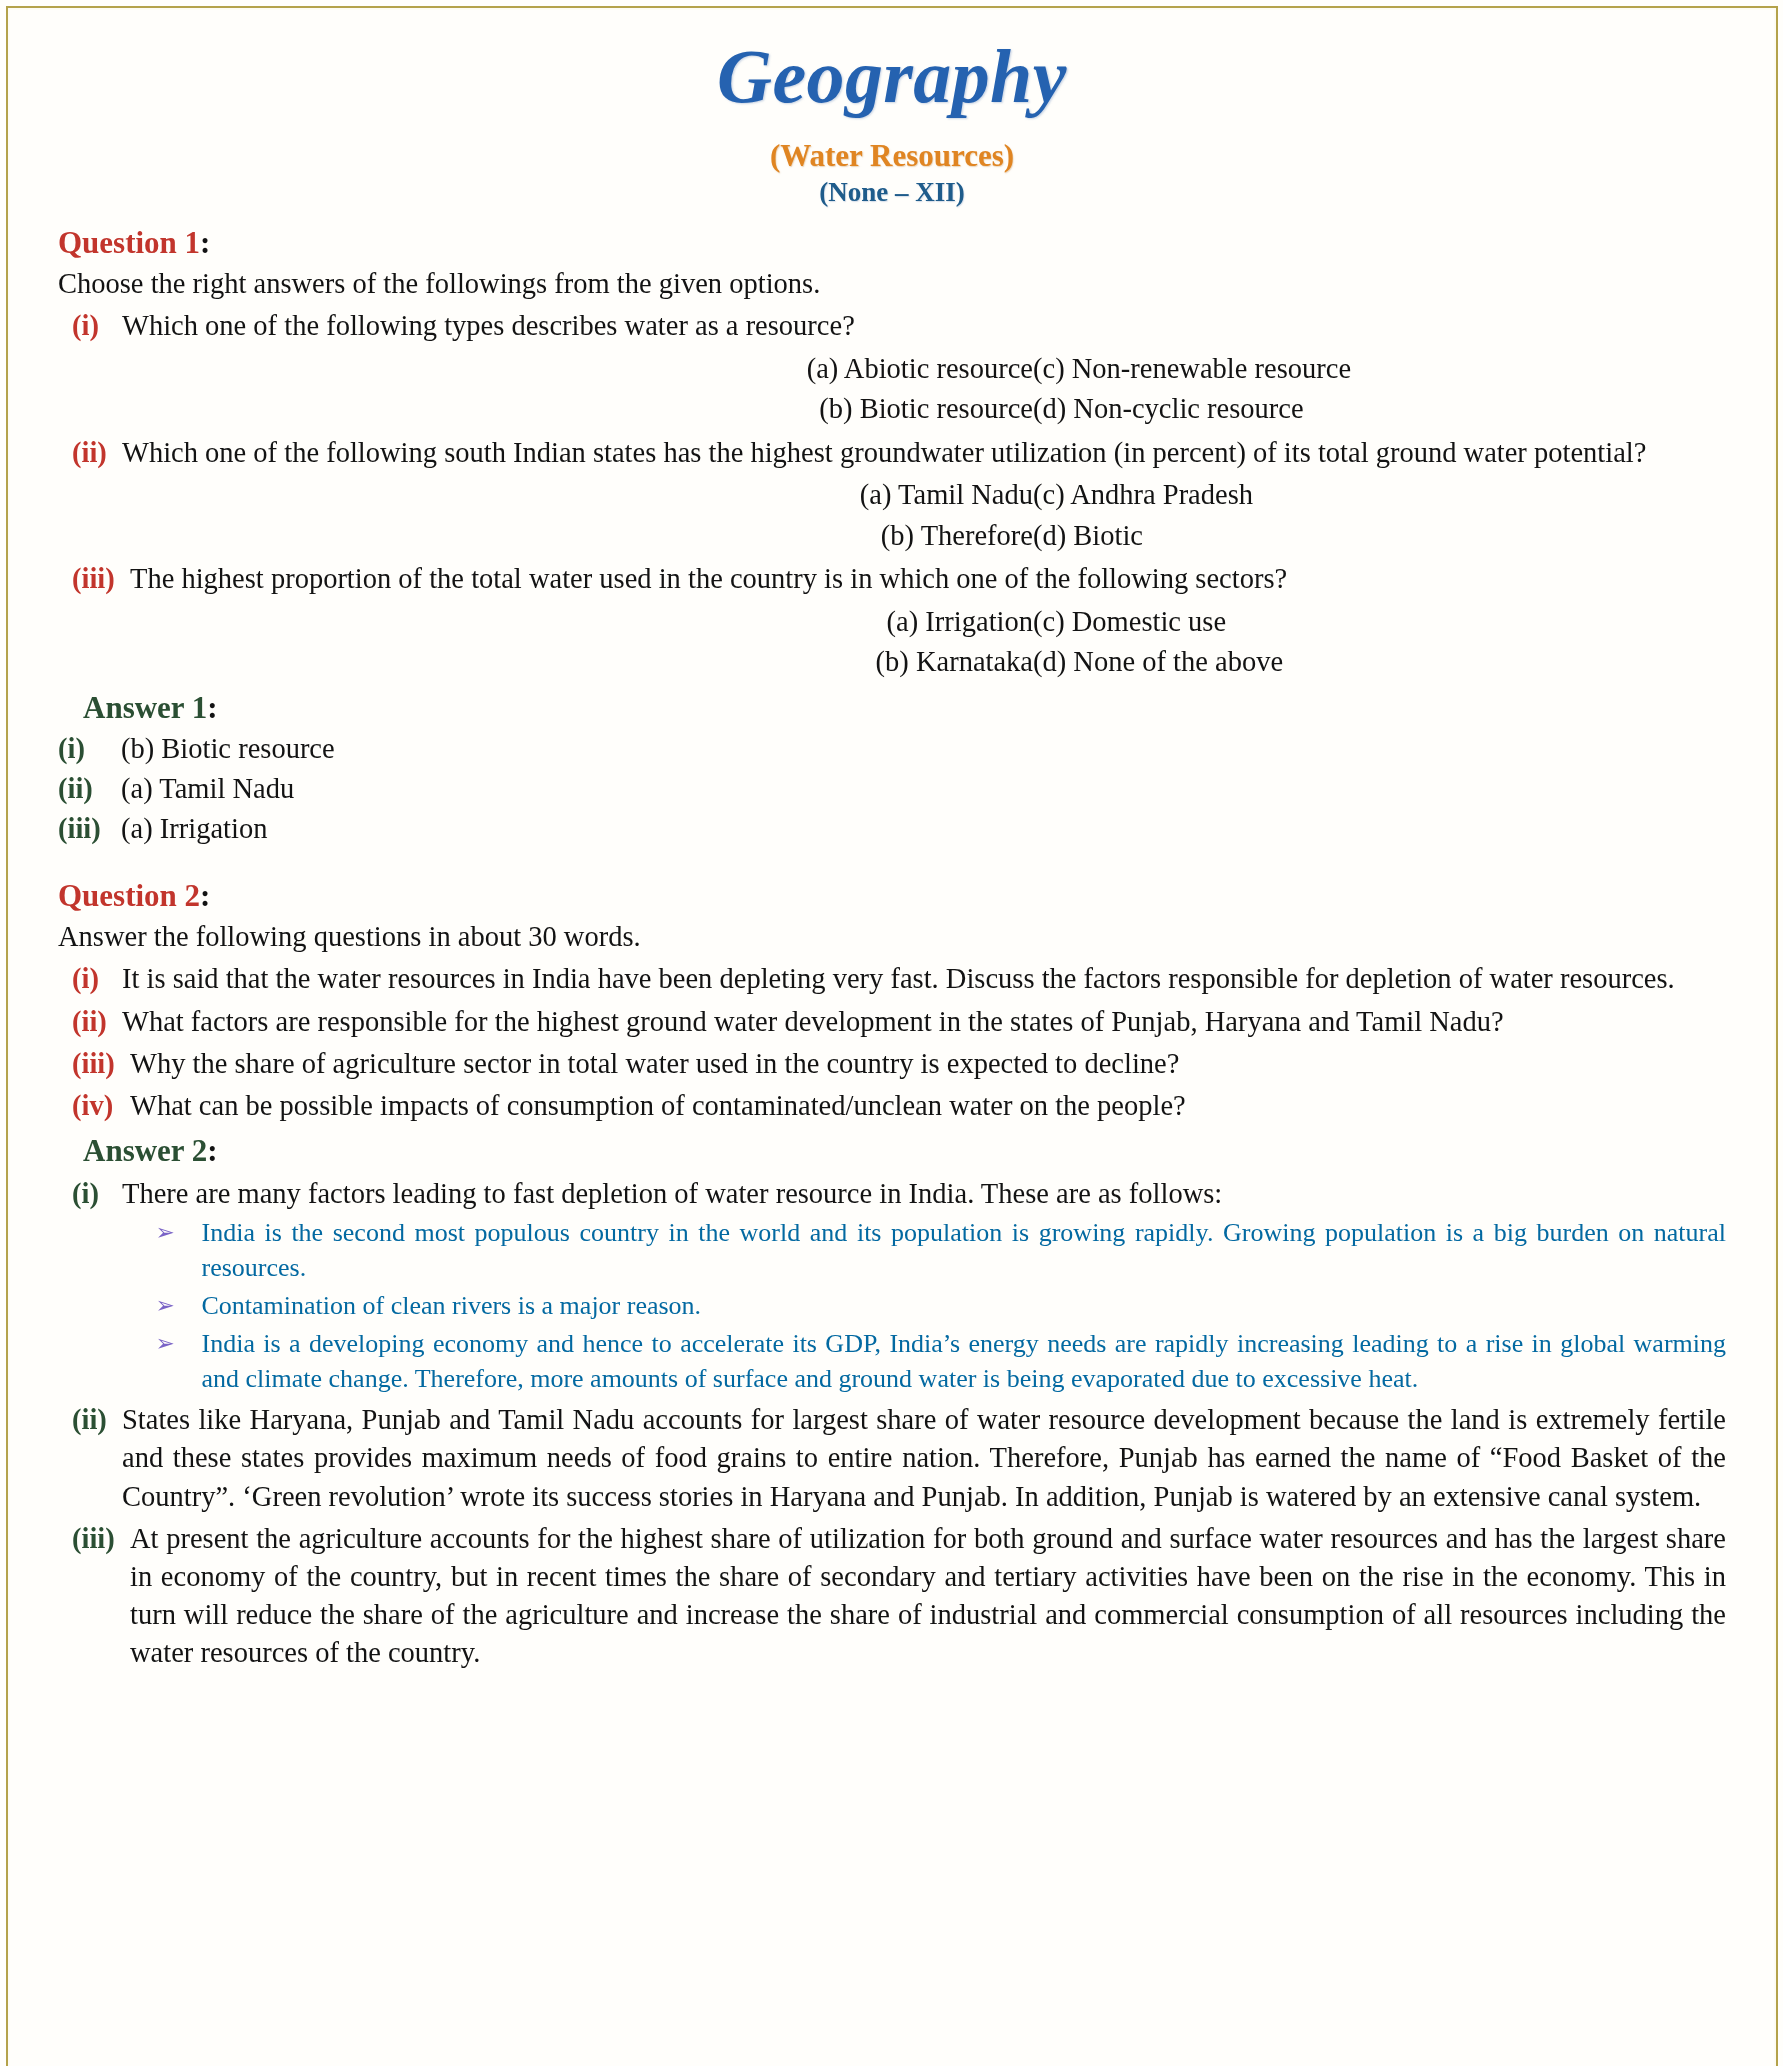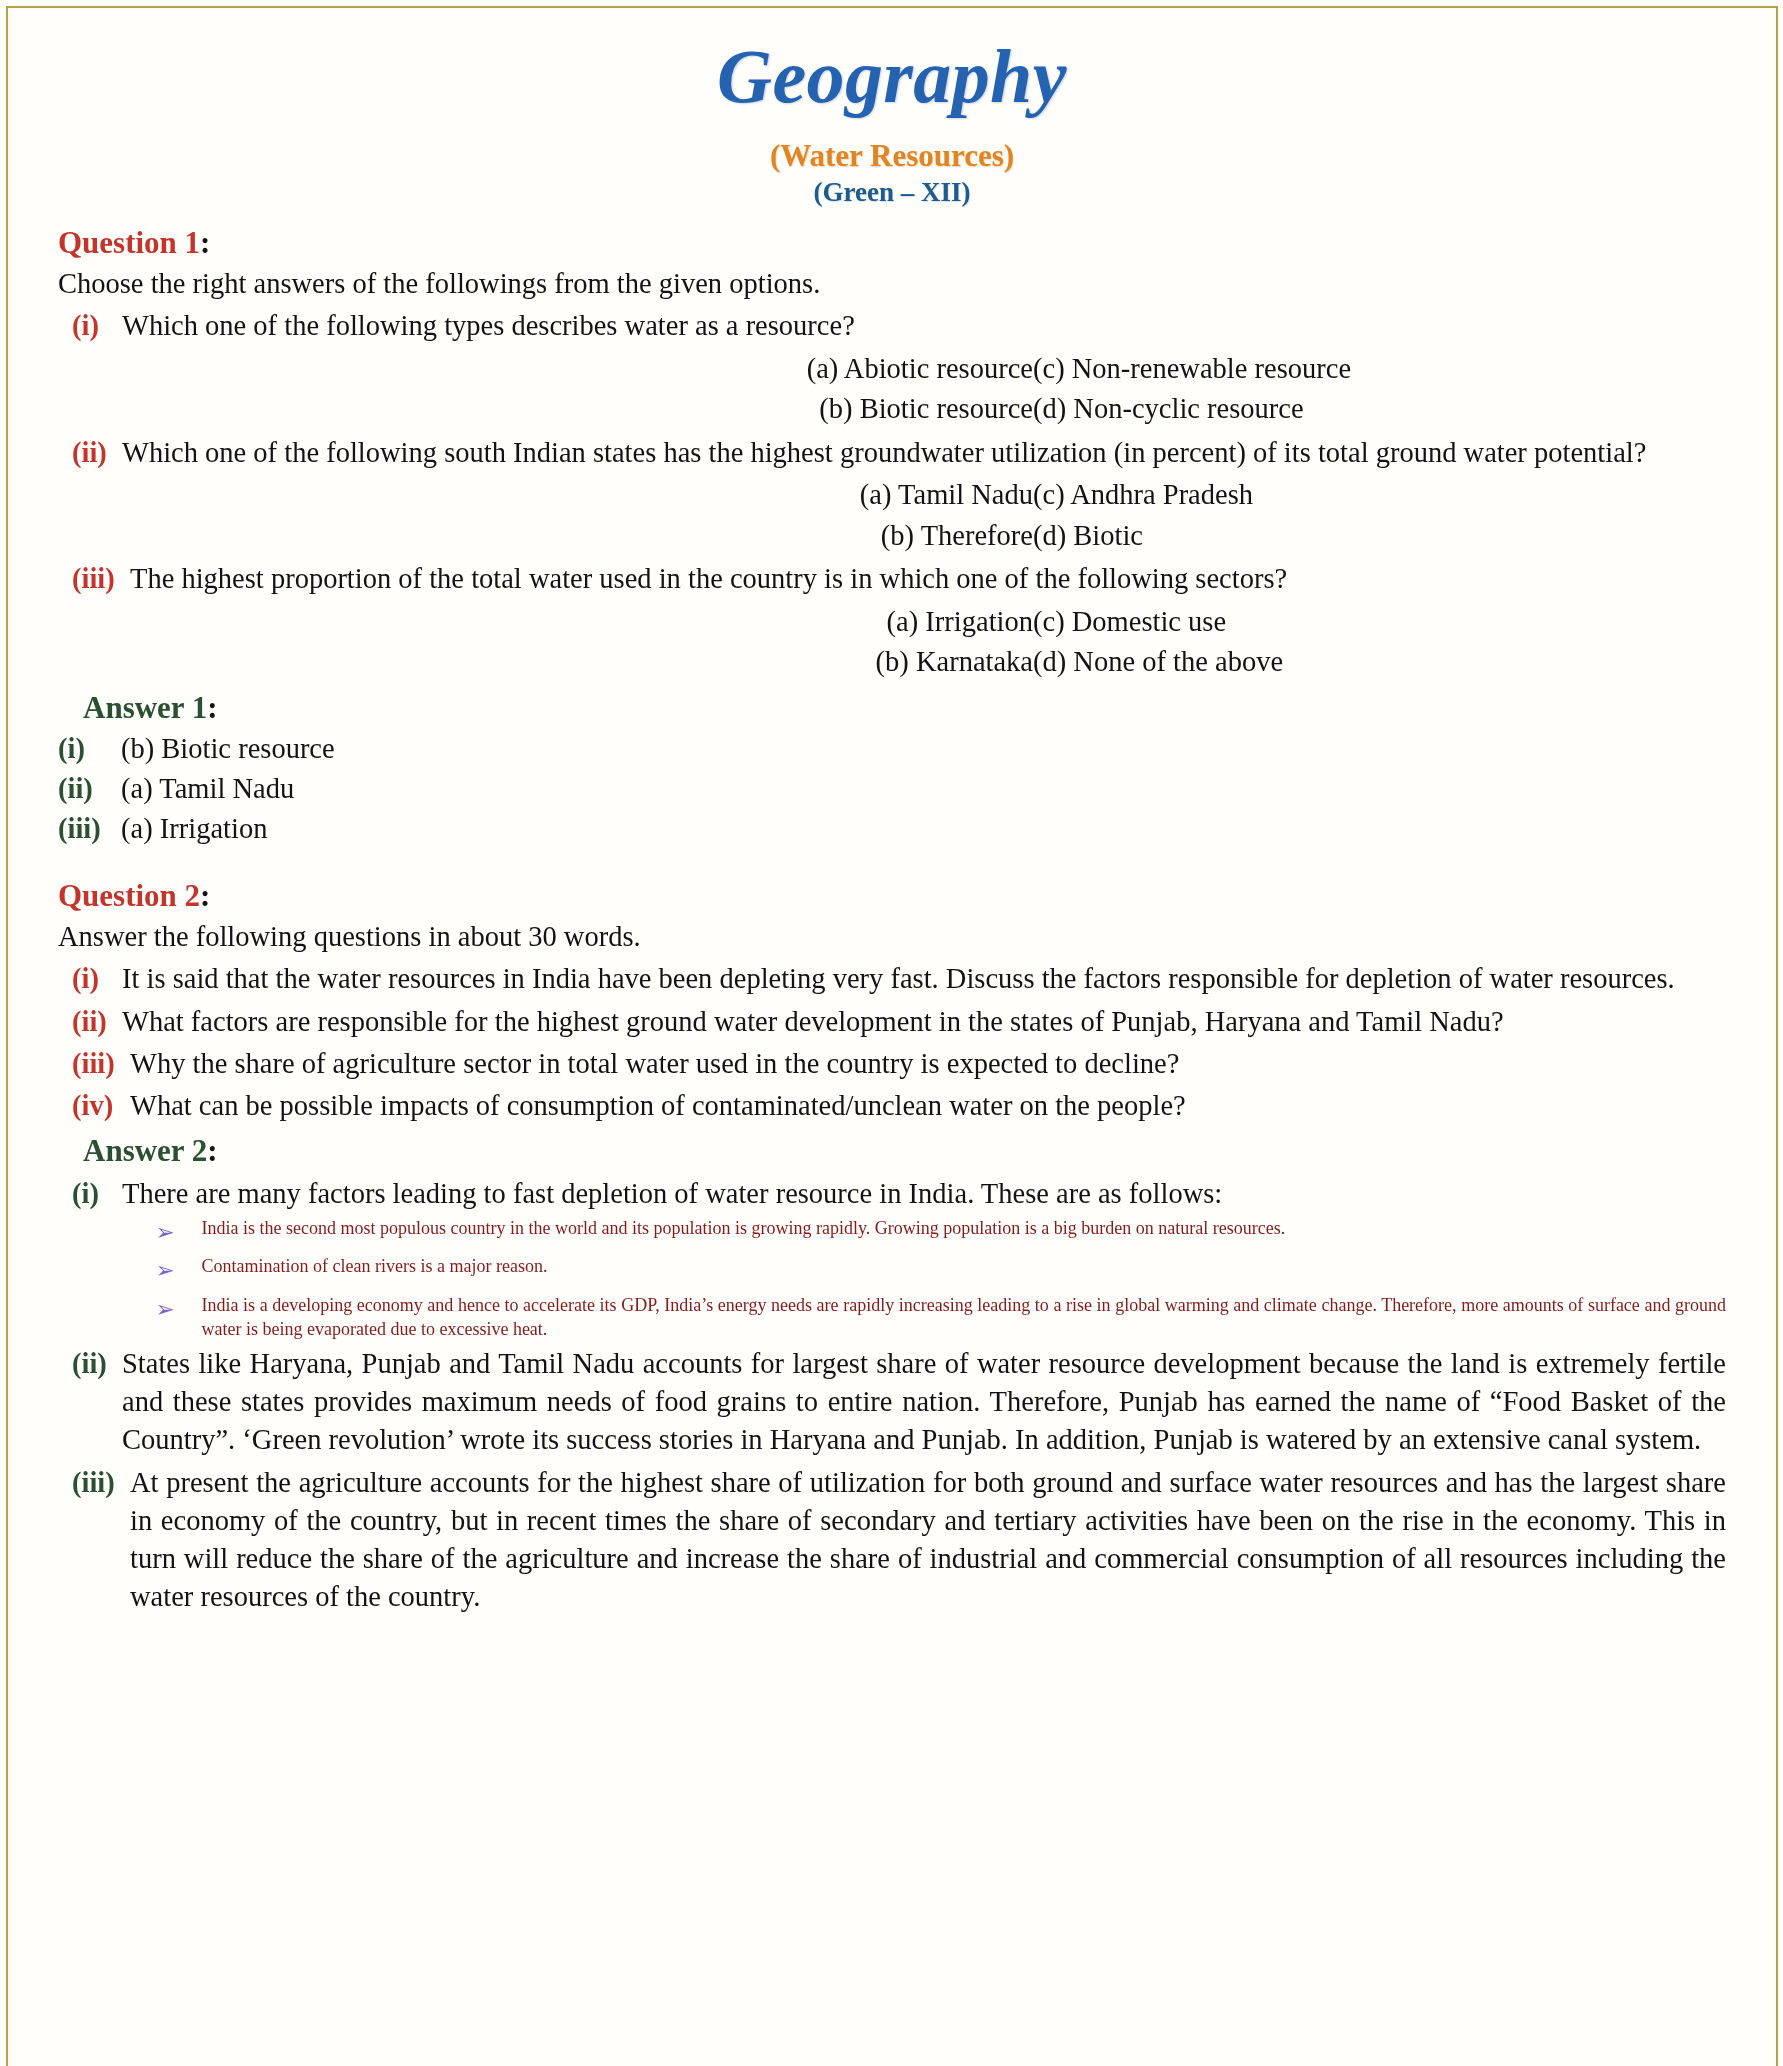--- a/index.html
+++ b/index.html
@@ -168,40 +168,40 @@
     flex: 0 0 auto;
     width: 46px;
     color: #7a63c6;
     font-size: 23px;
     line-height: 1.52;
     text-align: left;
     padding-left: 2.5px;
   }
   .bullet-text {
     flex: 1 1 auto;
-    font-size: 18px;
-    line-height: 1.34;
-    color: #7f1d1d;
+    font-size: 26px;
+    line-height: 1.34;
+    color: #0369a1;
     text-align: justify;
     text-align-last: left;
   }
 </style>
 </head>
 <body>
 
 <div class="page">
   <div class="page-frame"></div>
 
   <div class="sheet">
 
     <div class="doc-title">Geography</div>
 
     <div class="subtitle-block">
       <div class="subtitle-line">(Water Resources)</div>
-      <div class="subtitle-class">(Green – XII)</div>
+      <div class="subtitle-class">(None – XII)</div>
     </div>
 
     <div class="q-heading">
       <span>Question 1</span><span class="colon">:</span>
     </div>
     <div class="lead-line">Choose the right answers of the followings from the given options.</div>
 
     <div class="row">
       <div class="marker red mk-w-q">(i)</div>
       <div class="content">Which one of the following types describes water as a resource?</div>

